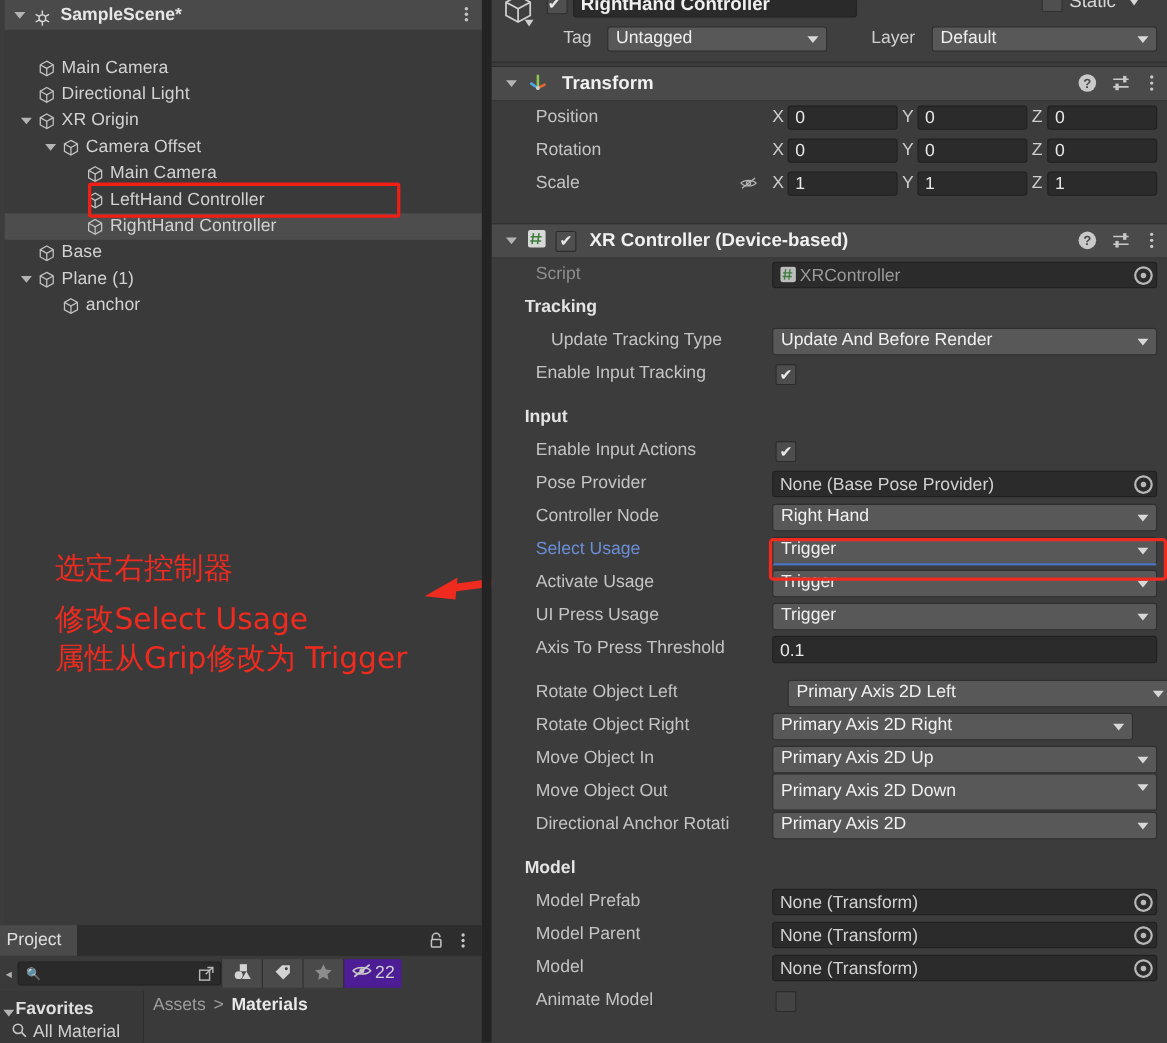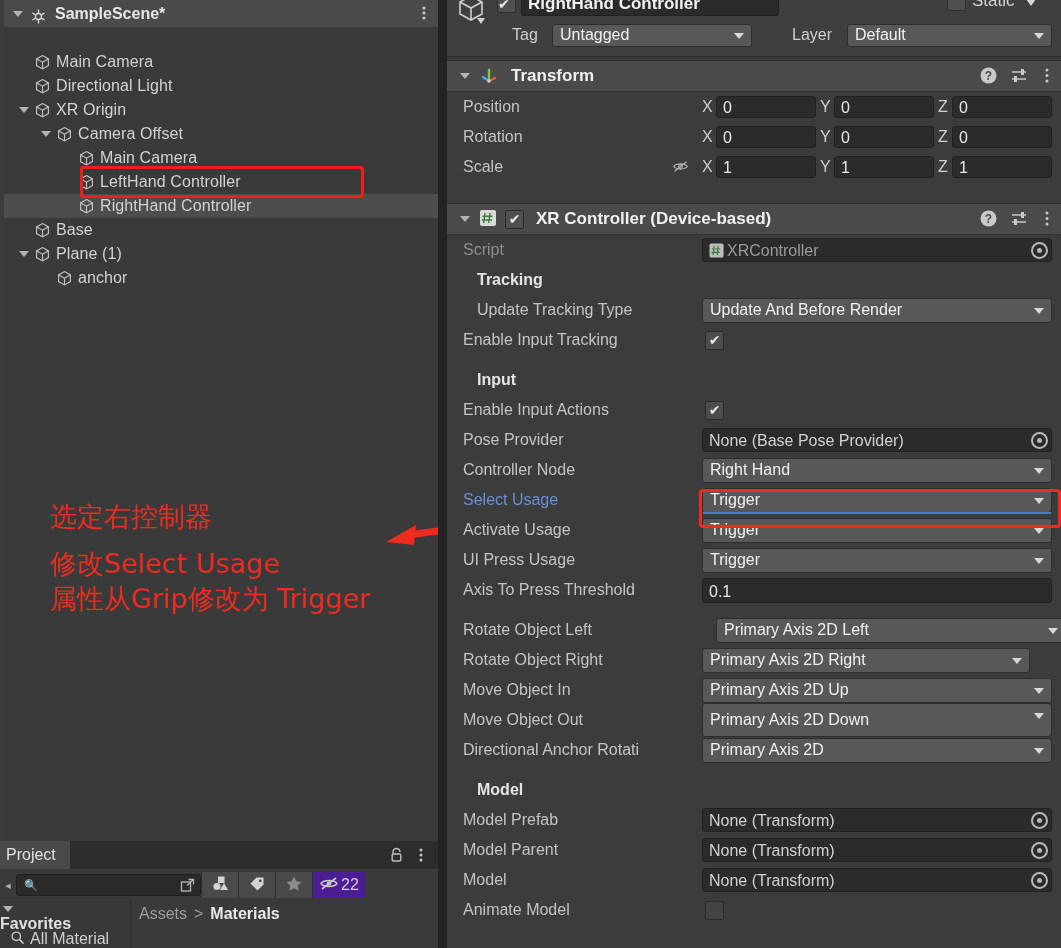--- a/index.html
+++ b/index.html
@@ -102,21 +102,21 @@
     display:flex;align-items:center;justify-content:center;padding:0 6px;
     color:#d0d0d0;font-size:16px;gap:2px;
   }
   .p-body{position:absolute;left:0;top:60px;width:438px;height:47px;display:flex;}
   .p-left{
     width:130px;background:#383838;border-right:1px solid #2d2d2d;
     padding-top:2px;
   }
   .p-fav{
     font-weight:bold;font-size:16px;color:#e0e0e0;display:flex;
-    align-items:flex-start;height:24px;flex-direction:column;
+    align-items:flex-end;height:24px;
   }
   .p-favrow{display:flex;align-items:center;height:24px;color:#d0d0d0;font-size:16px;}
   .p-right{flex:1;background:#3a3a3a;}
   .p-breadcrumb{
     height:26px;display:flex;align-items:center;padding-left:8px;
     font-size:16px;gap:7px;
   }
   .bc-dim{color:#9d9d9d;}
   .bc-strong{color:#e8e8e8;font-weight:bold;}
 
@@ -174,21 +174,21 @@
   .comp-header .foldout{margin-left:12px;}
   .comp-title{font-weight:bold;font-size:17px;color:#f0f0f0;margin-left:12px;}
   .comp-icons{position:absolute;right:8px;top:5px;display:flex;gap:12px;align-items:center;}
   .comp-check{
     width:17px;height:17px;background:#4f4f4f;border:1px solid #2b2b2b;border-radius:2px;
     margin-left:8px;display:flex;align-items:center;justify-content:center;
   }
   .check-mark{color:#e9e9e9;font-size:14px;line-height:14px;font-weight:bold;}
   .row{height:30px;display:flex;align-items:center;position:relative;}
   .rlabel{
-    position:absolute;left:16px;color:#c4c4c4;font-size:16px;white-space:nowrap;
+    position:absolute;left:40px;color:#c4c4c4;font-size:16px;white-space:nowrap;
     overflow:hidden;
   }
   .rlabel.dim{color:#8e8e8e;}
   .rlabel.blue{color:#6a8fd8;}
   .sect{
     font-weight:bold;color:#e4e4e4;font-size:16px;position:absolute;left:30px;
   }
   .numfield{
     background:#2b2b2b;border:1px solid #212121;border-radius:3px;height:22px;
     color:#e8e8e8;font-size:16px;padding-left:6px;line-height:22px;

